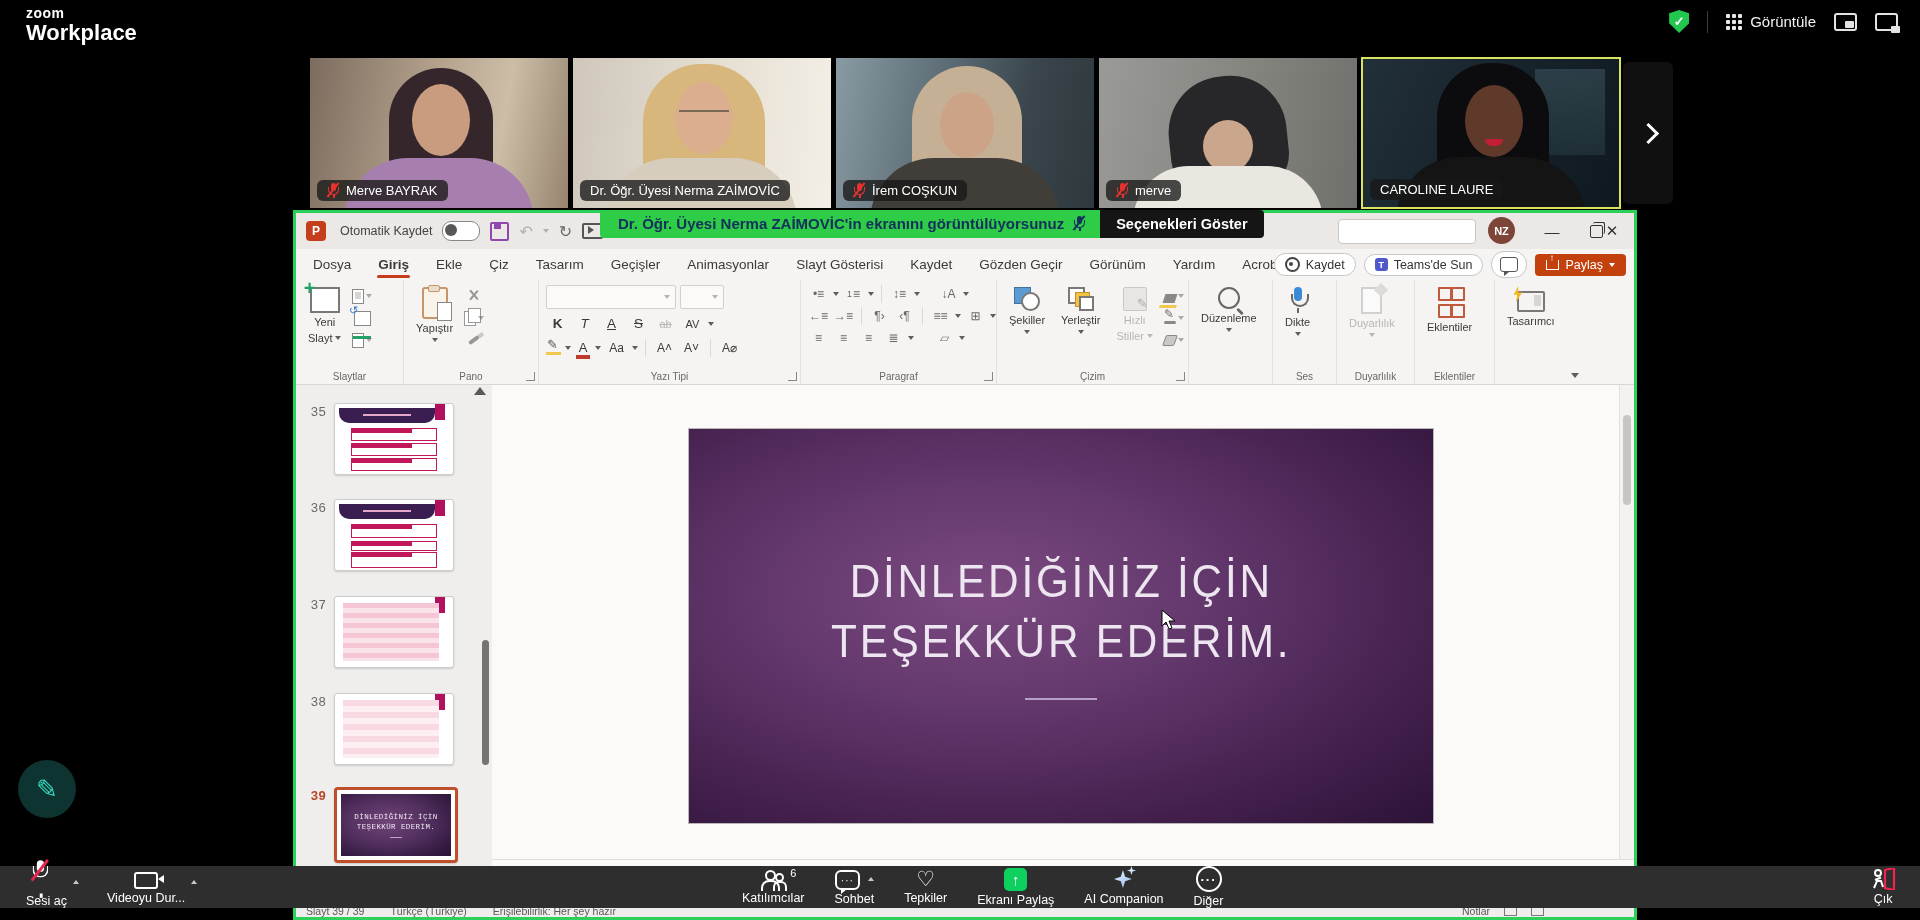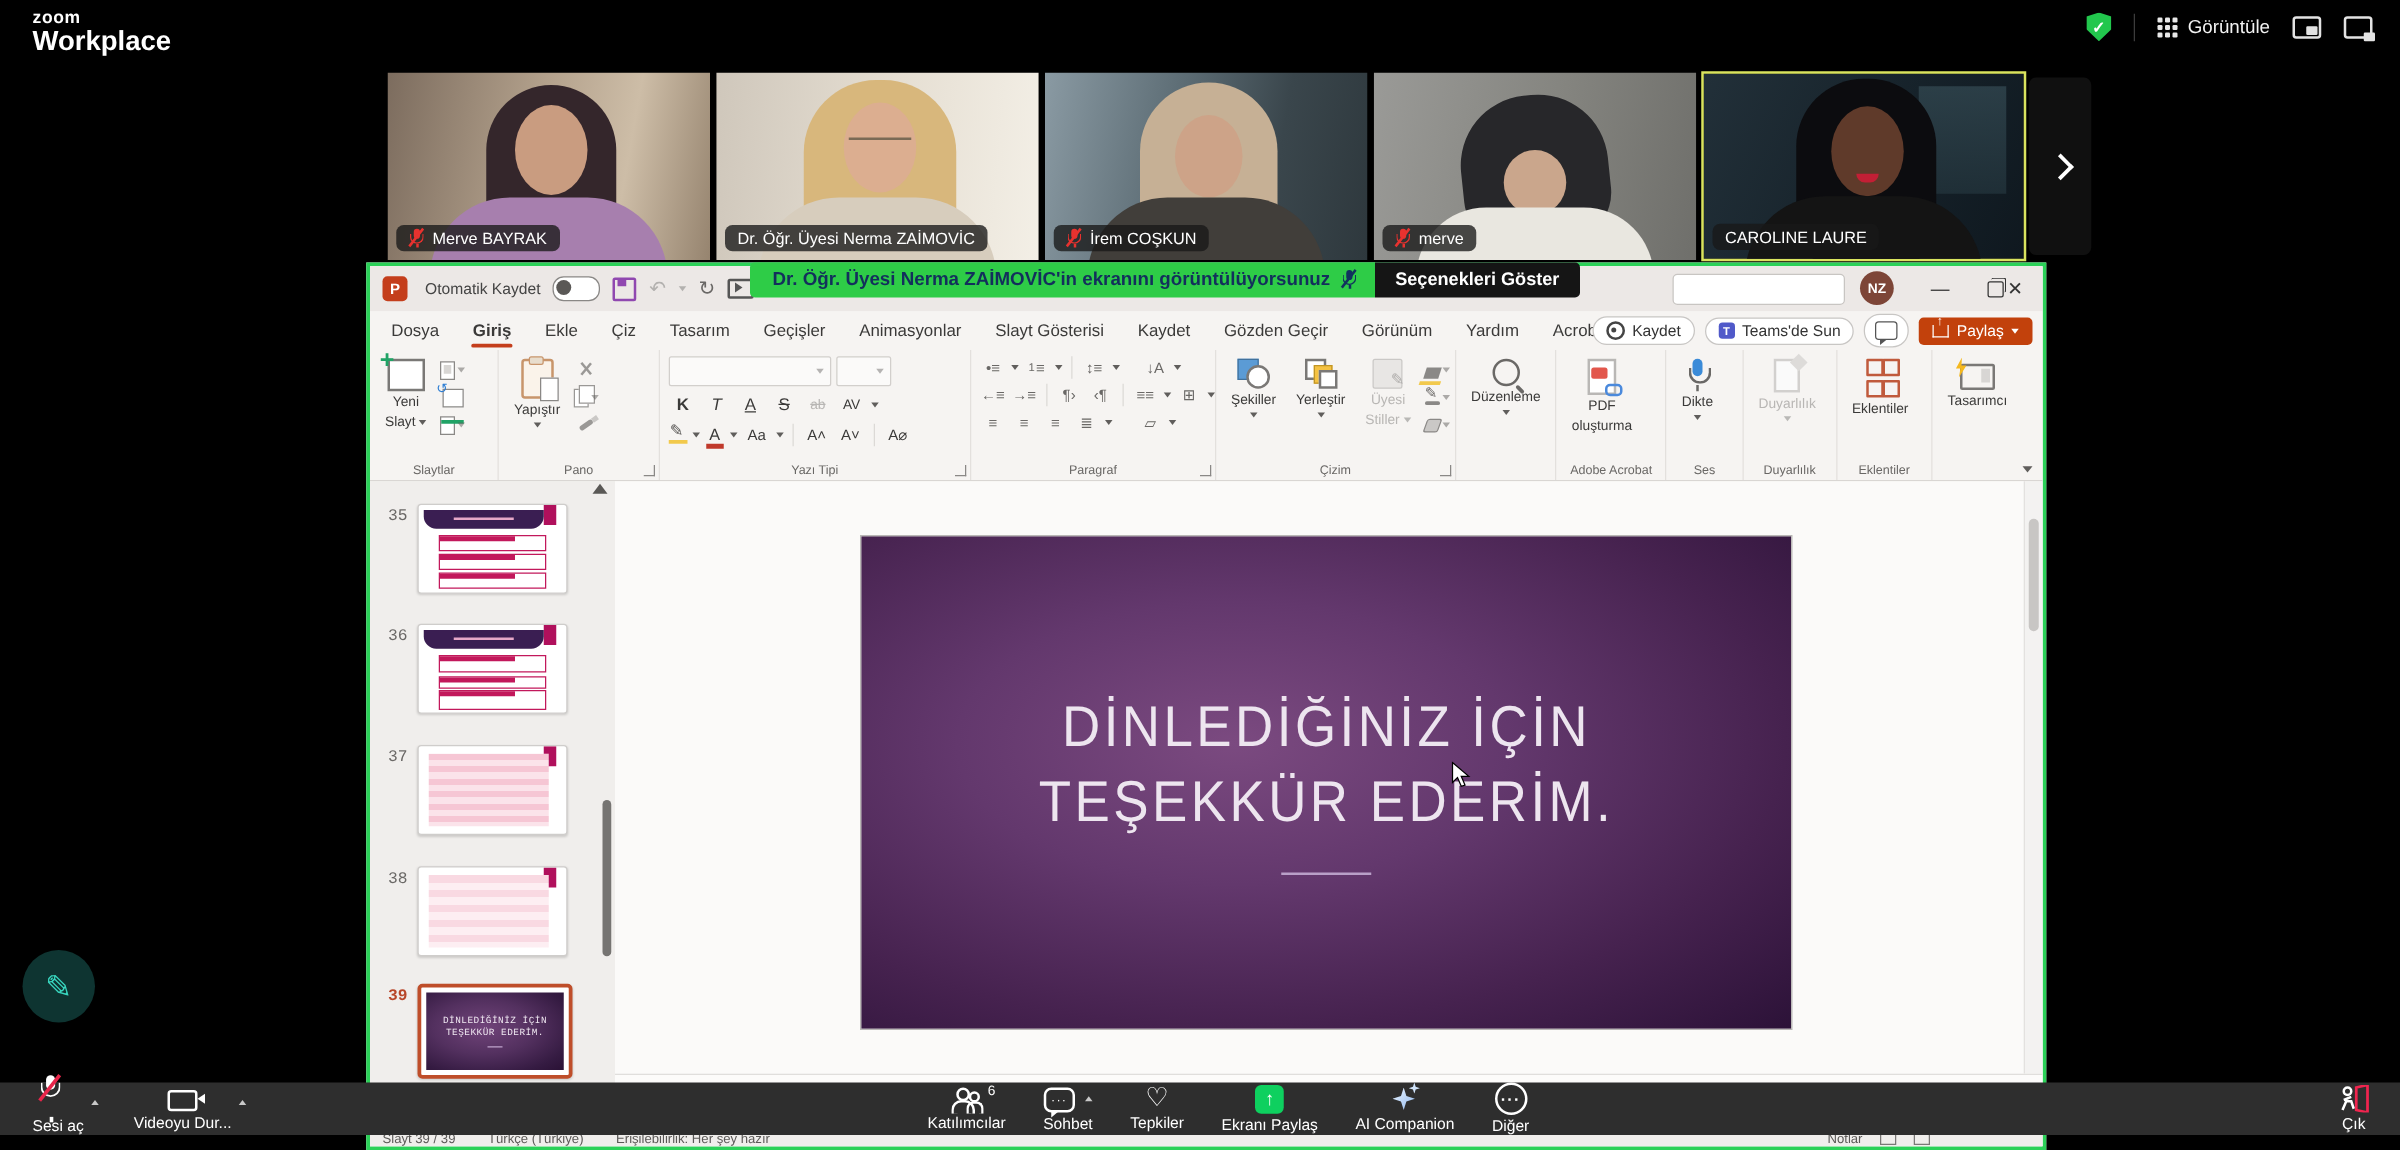--- a/index.html
+++ b/index.html
@@ -562,21 +562,21 @@
           <div class="arr-ic">
               <span class="s1"></span>
               <span class="s2"></span>
               <span class="s3"></span>
             </div>
           <span>Yerleştir</span>
             <span class="caret"></span>
         </div>
         <div class="bigbtn ghost">
           <div class="qs-ic"></div>
-          <span class="ghost">Üyesi</span>
+          <span class="ghost">Hızlı</span>
           <span class="ghost" style="display:flex;align-items:center;gap:3px">
               <span>Stiller</span>
               <span class="caret" style="opacity:.4"></span>
             </span>
         </div>
         <div class="smallcol">
           <div class="sic">
               <span class="fill-ic"></span>
               <span class="caret" style="opacity:.5"></span>
             </div>
@@ -594,30 +594,20 @@
       </div>
 
       <div class="grp" style="width:84px">
         <div class="bigbtn">
           <div class="mag-ic"></div>
           <span>Düzenleme</span>
             <span class="caret"></span>
         </div>
       </div>
 
-      <div class="grp" style="width:92px">
-        <div class="bigbtn">
-          <div class="pdf-ic">
-              <i></i>
-            </div>
-          <span>PDF</span>
-          <span>oluşturma</span>
-        </div>
-        <div class="grp-label">Adobe Acrobat</div>
-      </div>
 
       <div class="grp" style="width:64px">
         <div class="bigbtn">
           <div class="dikte-ic">
               <i class="b"></i>
               <i class="u"></i>
               <i class="st"></i>
             </div>
           <span>Dikte</span>
             <span class="caret"></span>

